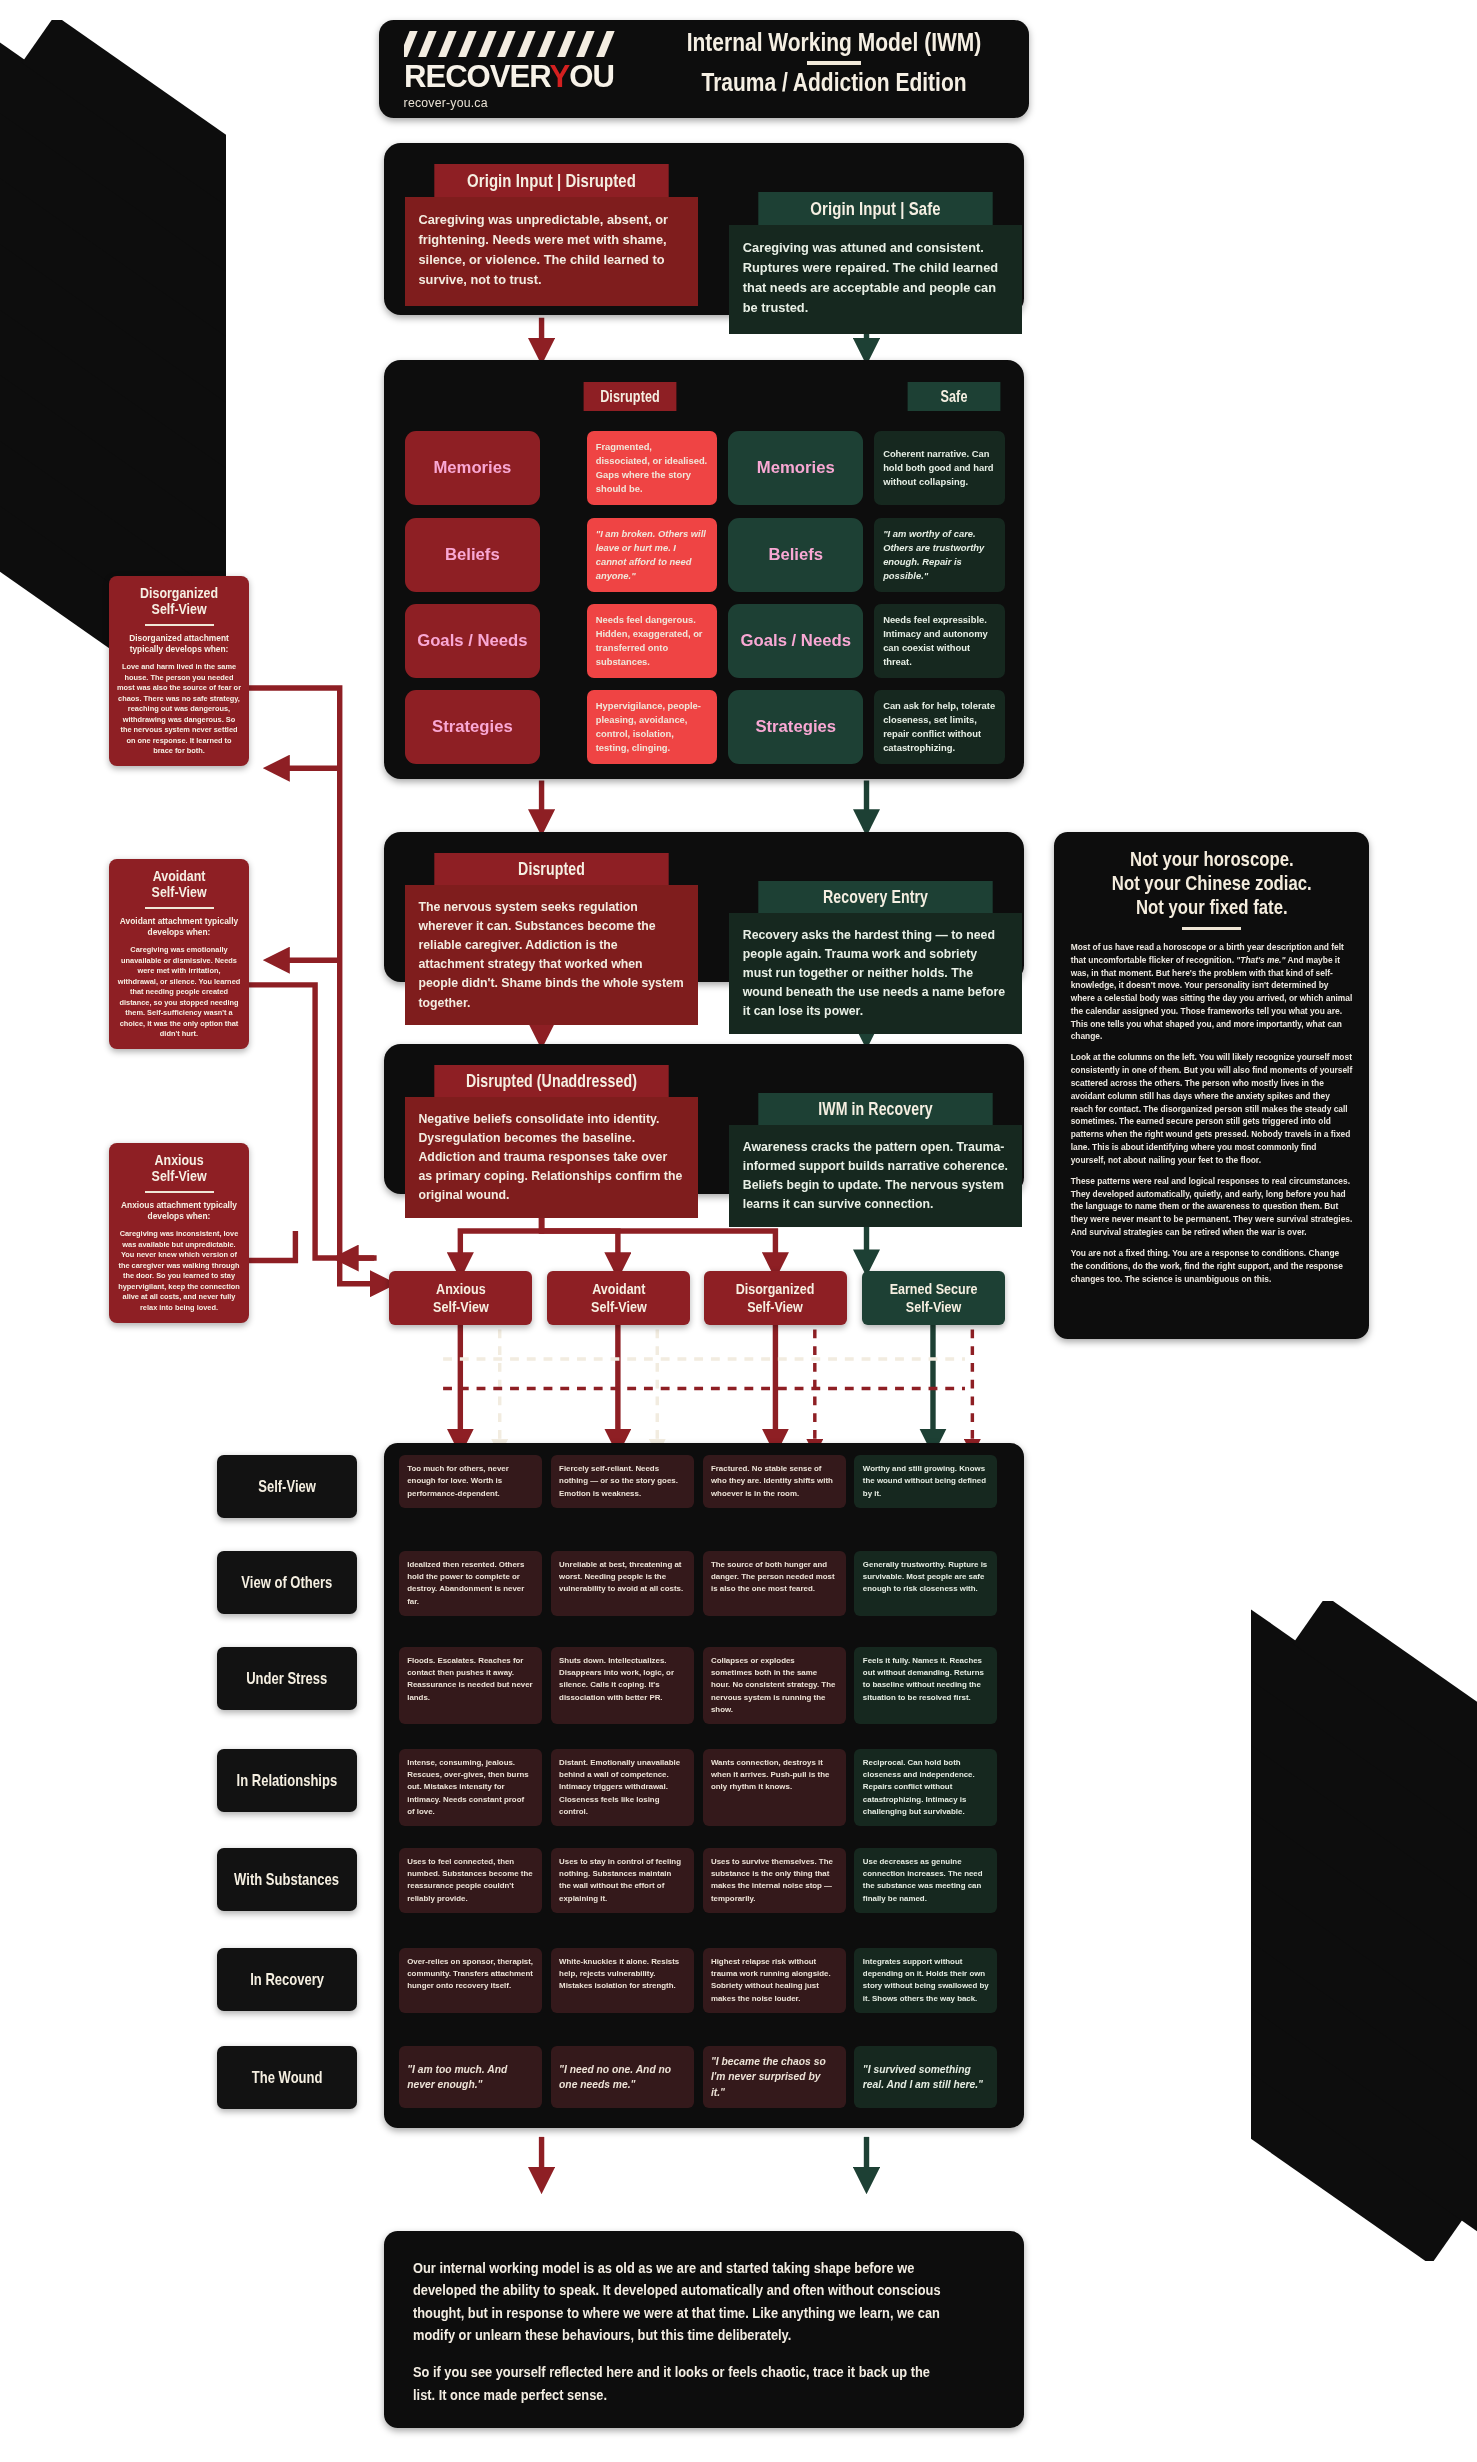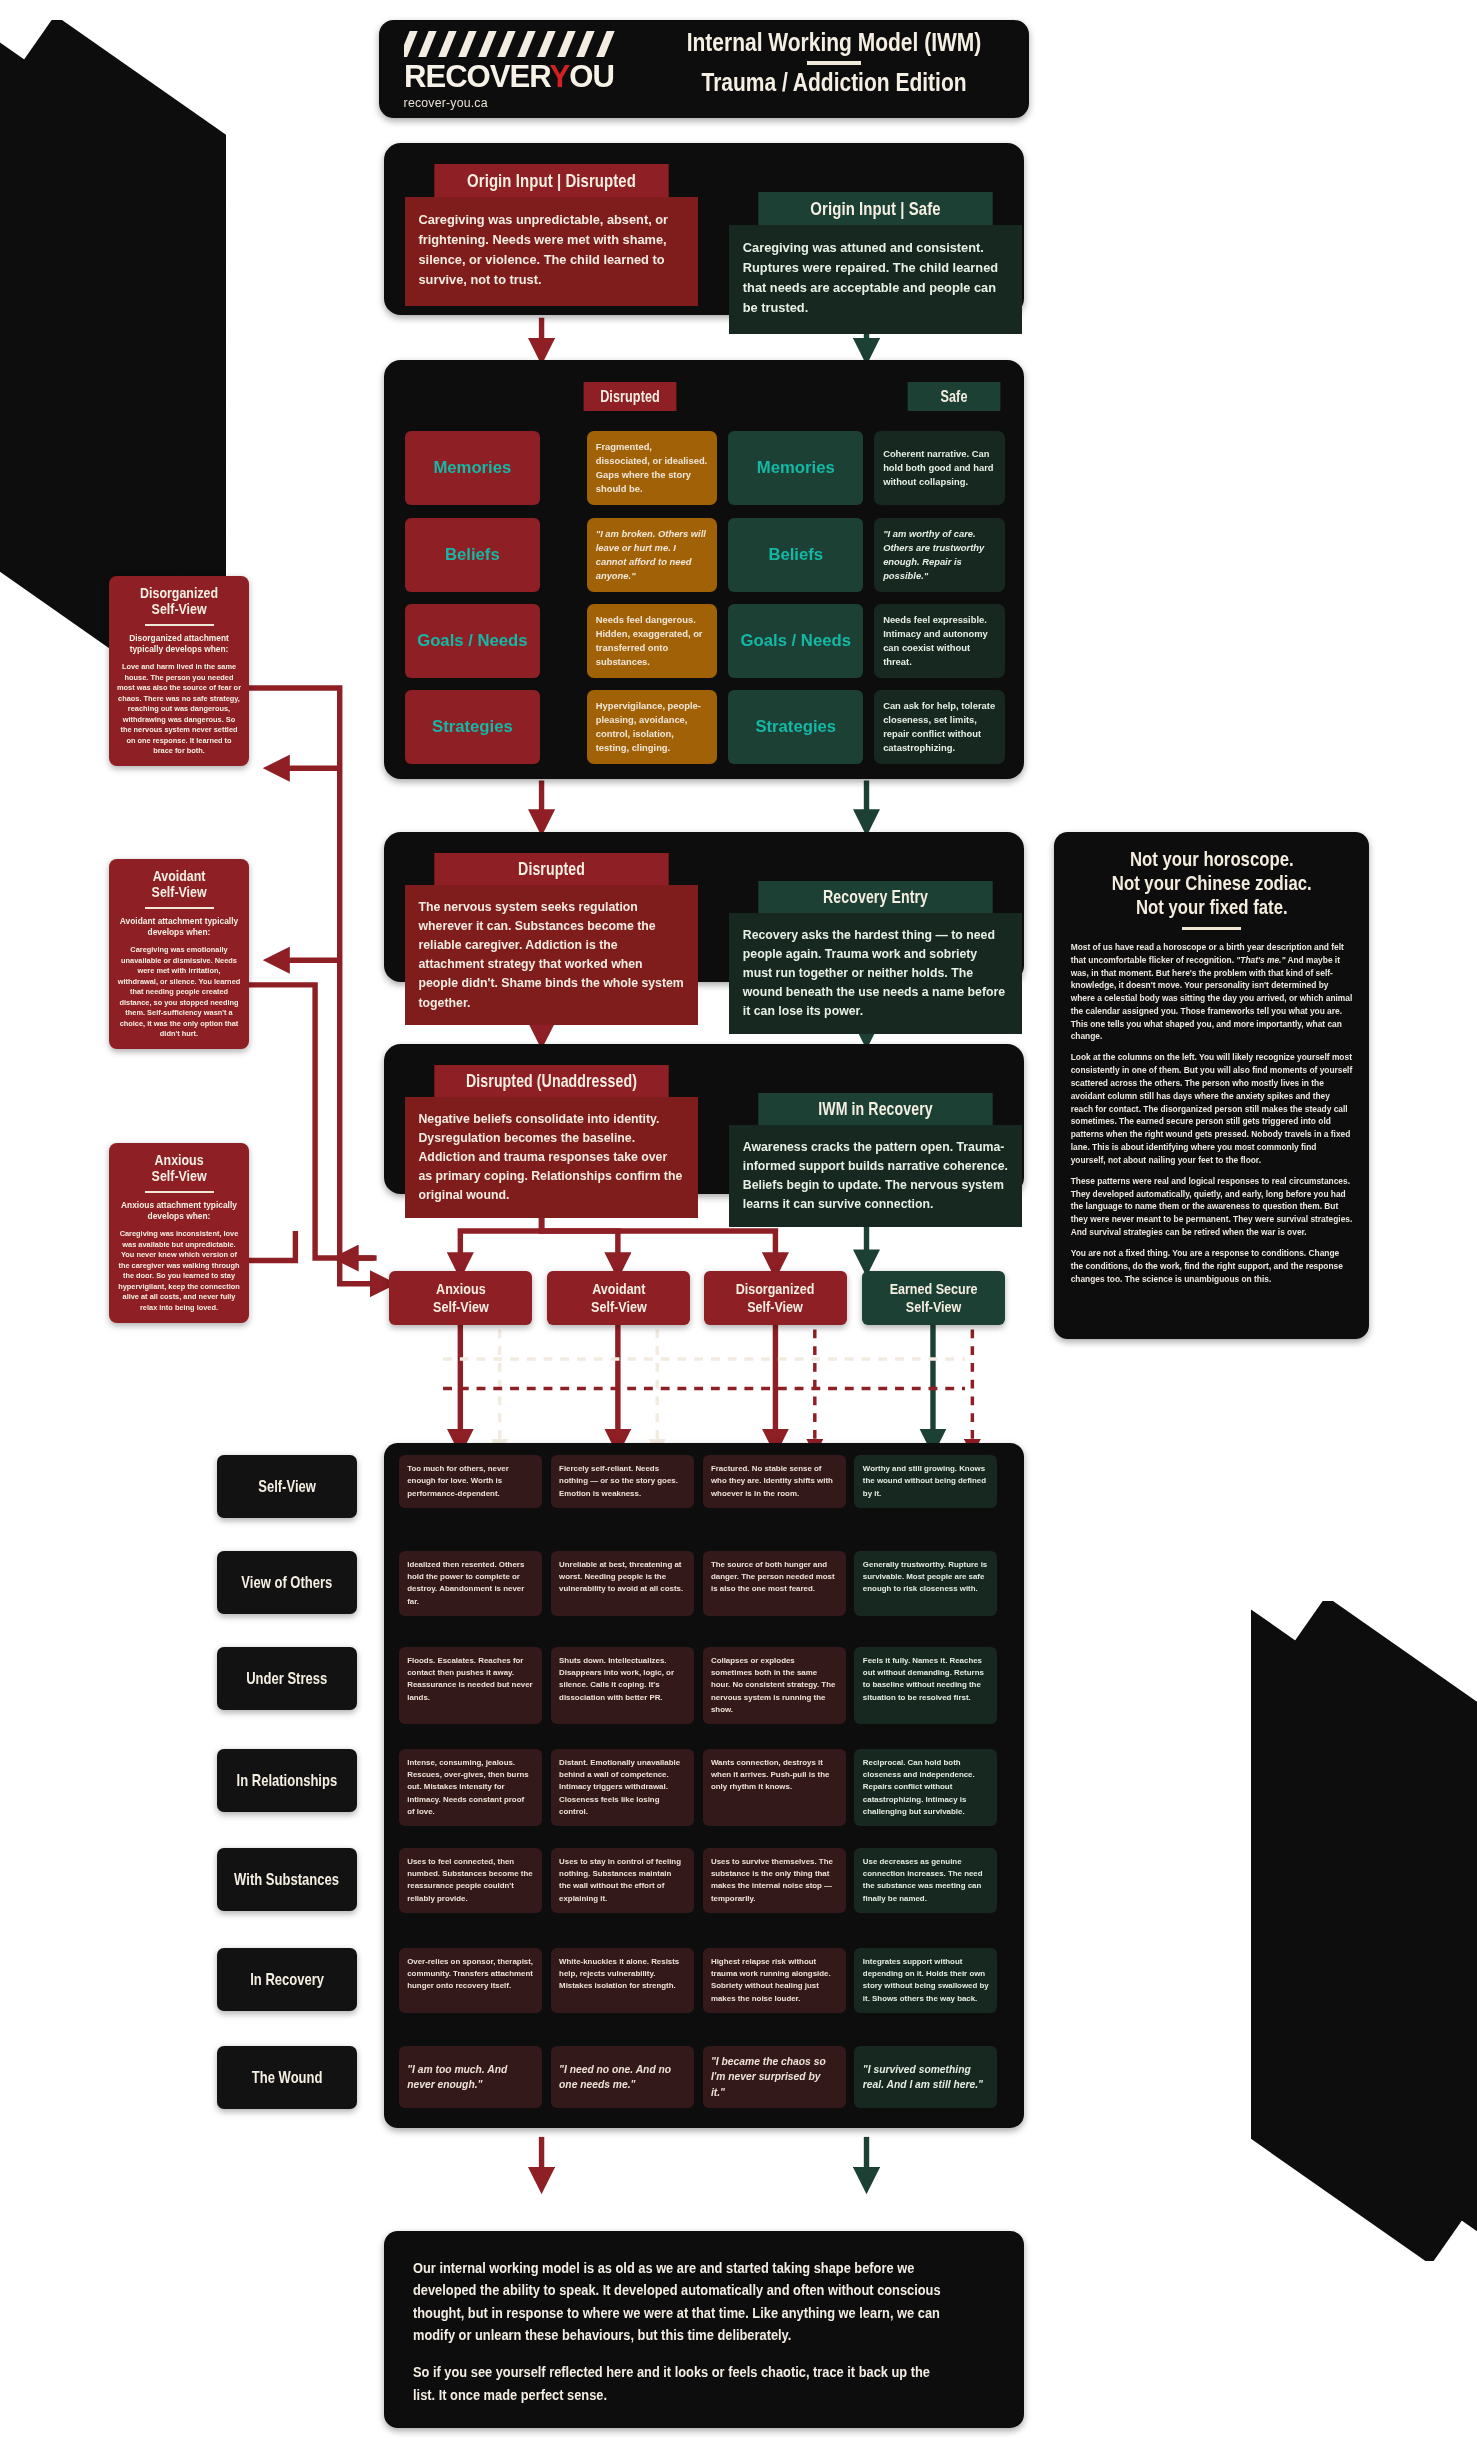--- a/index.html
+++ b/index.html
@@ -79,27 +79,27 @@
 
   
   #grid-block { left: 384px; top: 360px; width: 640px; height: 419px; }
   .grid-head {
     position: absolute; width: 116px; font-size: 15.8px; top: 21.7px;
   }
   #grid-head-dis  { left: 188px; }
   #grid-head-safe { left: 512px; }
   .grow { position: absolute; left: 20.7px; width: 600px; height: 74px; display: flex; gap: 10.8px; }
   .gcell-label {
-    width: 148px; border-radius: 6px; display: flex; align-items: center; justify-content: center;
-    font-size: 16.7px; font-weight: 700; color: #14b8a6;
+    width: 148px; border-radius: 11px; display: flex; align-items: center; justify-content: center;
+    font-size: 16.7px; font-weight: 700; color: #f9a8d4;
   }
   .gcell-label.red   { background: #8e1f24; }
   .gcell-label.green { background: #1d4034; }
   .gcell-text { width: 141px; border-radius: 6.9px; padding: 7.9px 8.9px; font-size: 9.4px; line-height: 1.5; font-weight: 700; display: flex; align-items: center; }
-  .gcell-text.red   { background: #a16207; color: #f0e7da; margin-left: 36px; }
+  .gcell-text.red   { background: #ef4444; color: #f0e7da; margin-left: 36px; }
   .gcell-text.green { background: #16281f; color: #e7efe5; }
   .italicq { font-style: italic; }
 
   
   #mid1 { left: 384px; top: 832px; width: 640px; height: 150px; }
   #mid2 { left: 384px; top: 1044px; width: 640px; height: 150px; }
   .mid-head { font-size: 17.7px; }
   .mid-body { font-size: 12.3px; min-height: 91px; }
 
   

